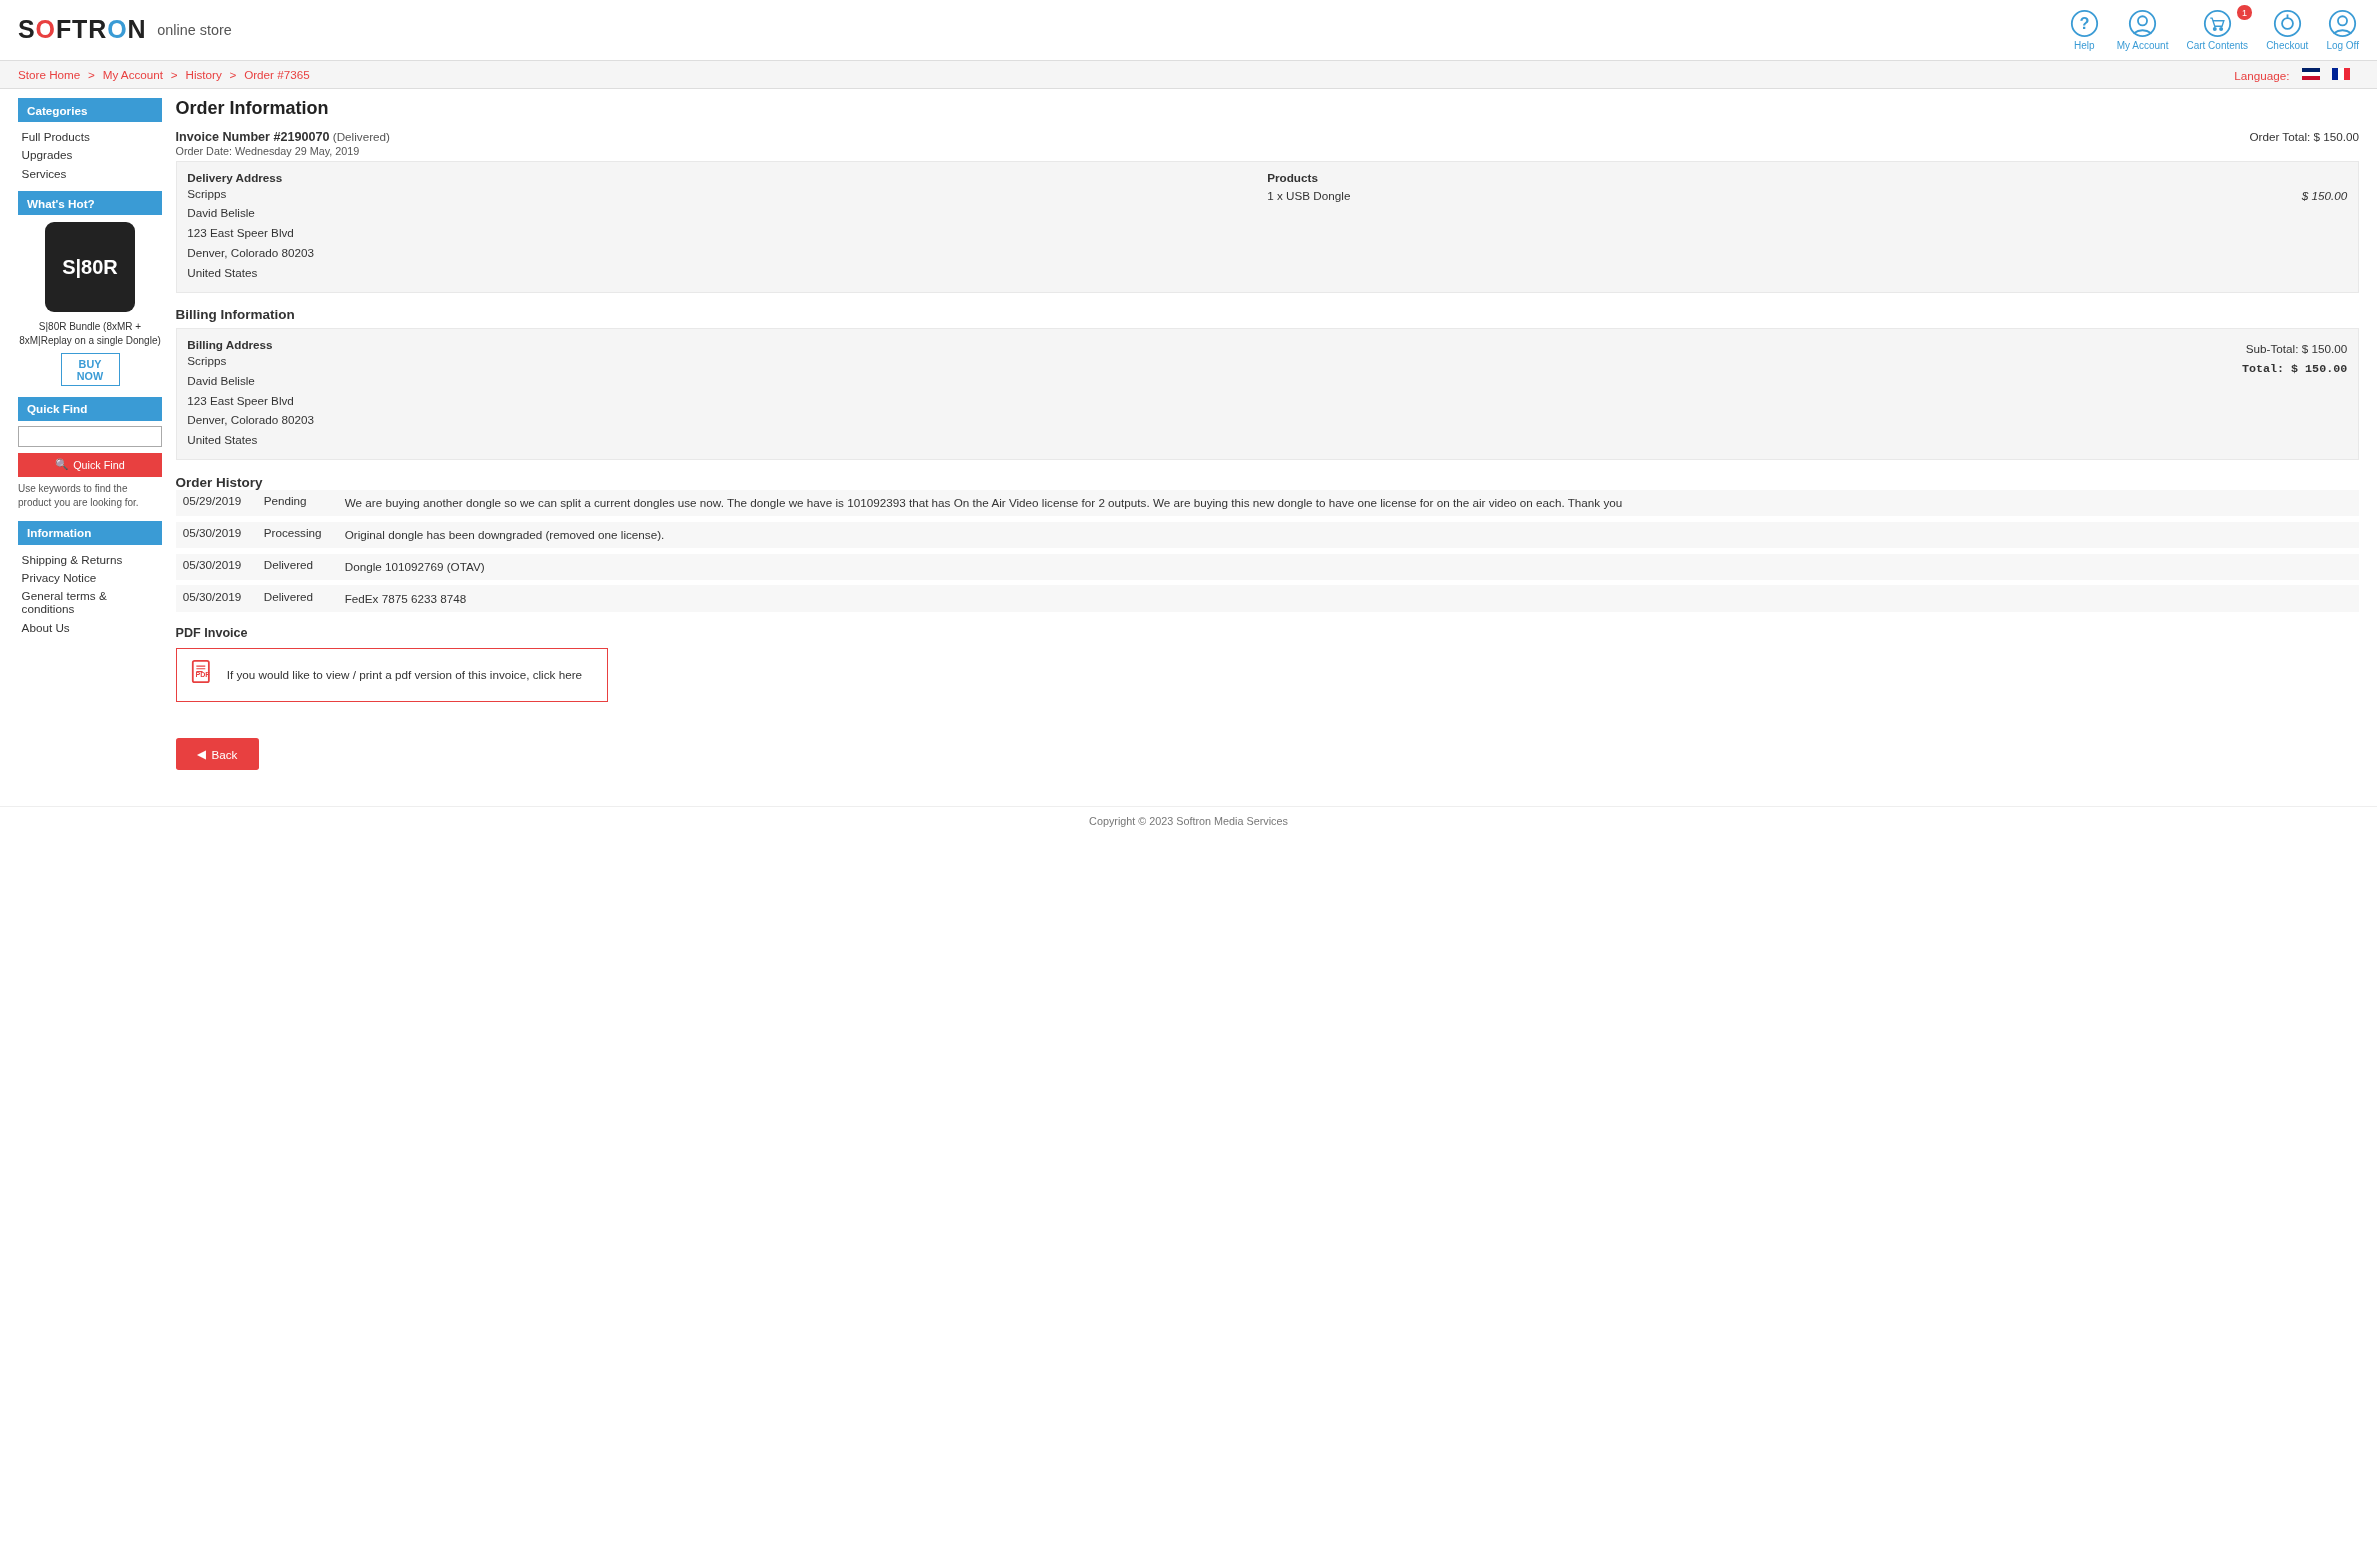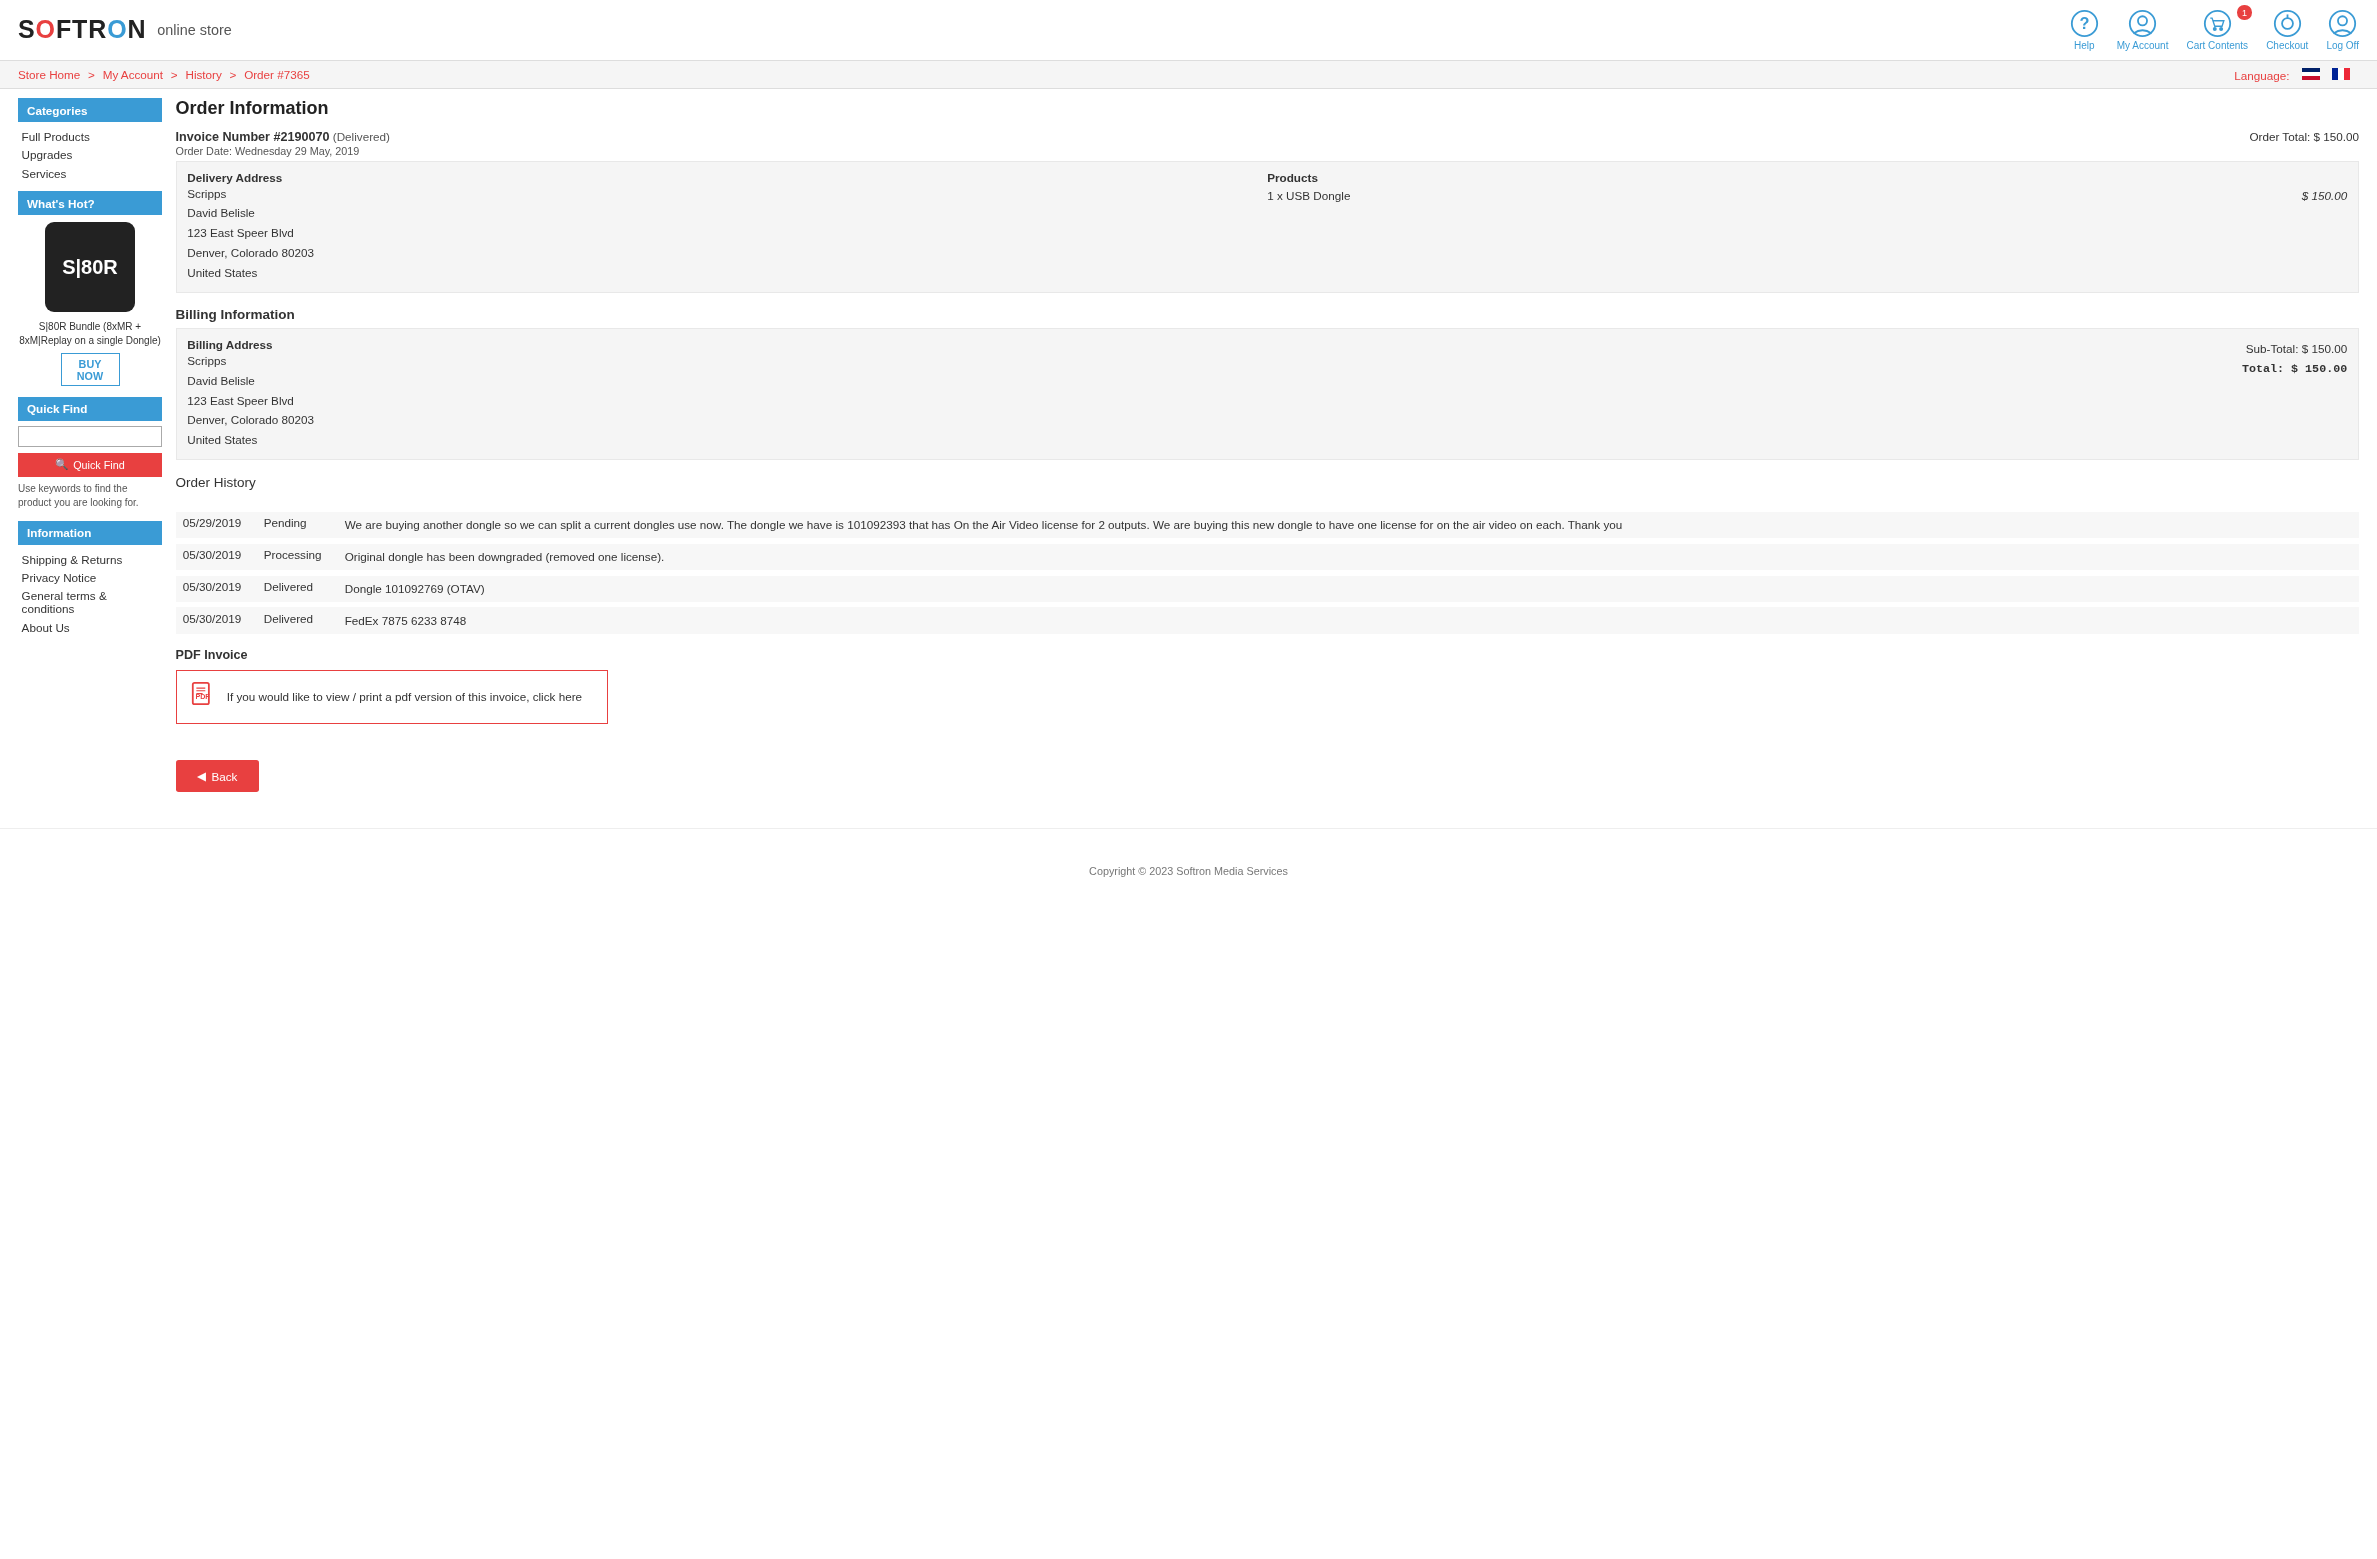--- a/index.html
+++ b/index.html
@@ -58,36 +58,36 @@
     .product-line { font-size: 11.7px; }
     .price-right { text-align: right; font-size: 11.7px; font-style: italic; }
 
     .billing-section { margin-top: 14.4px; }
     .billing-title { font-weight: bold; font-size: 13.5px; margin-bottom: 5.4px; }
     .billing-total { font-weight: bold; font-family: Liberation Mono, monospace; }
     .payment-label { font-weight: bold; font-size: 11.7px; }
     .payment-value { font-size: 11.7px; margin-top: 2.7px; }
 
     .order-history-section { margin-top: 14.4px; }
-    .order-history-title { font-weight: normal; font-size: 13.5px; margin-bottom: 22px; }
+    .order-history-title { font-weight: bold; font-size: 13.5px; margin-bottom: 0; }
     .history-row { display: flex; gap: 9px; font-size: 11.7px; margin-bottom: 5.4px; padding: 4.5px 7.2px; }
     .history-row:nth-child(odd) { background: #f7f7f7; }
     .history-date { white-space: nowrap; min-width: 72px; color: #333; }
     .history-status { min-width: 72px; color: #333; }
     .history-note { color: #333; line-height: 1.5; }
 
     .pdf-section { margin-top: 14.4px; }
     .pdf-title { font-weight: bold; font-size: 12.6px; margin-bottom: 7.2px; }
     .pdf-box { border: 1.8px solid #e84040; padding: 10.8px 14.4px; display: flex; align-items: center; gap: 10.8px; max-width: 432px; cursor: pointer; }
     .pdf-icon { color: #e84040; font-size: 21.6px; flex-shrink: 0; }
     .pdf-text { font-size: 11.7px; color: #333; }
 
     .back-btn { background: #e84040; color: #fff; border: none; padding: 9px 21.6px; font-size: 11.7px; cursor: pointer; margin-top: 18px; display: inline-flex; align-items: center; gap: 5.4px; border-radius: 2.7px; }
 
-    .footer { text-align: center; padding: 36px; font-size: 10.8px; color: #777; border-top: 0.9px solid #eee; margin-top: 18px; }
+    .footer { text-align: center; padding: 8px; font-size: 10.8px; color: #777; border-top: 0.9px solid #eee; margin-top: 18px; }
     .delivery-col { flex: 1; }
     .products-col { flex: 1; }
 
     .order-info-top { display: flex; justify-content: space-between; align-items: flex-start; margin-bottom: 3.6px; }
 
     .gray-section { background: #f5f5f5; border: 0.9px solid #e8e8e8; padding: 9px 10.8px; margin-bottom: 9px; }
     .gray-section-inner { display: flex; justify-content: space-between; }
 
     .subtotal-area { text-align: right; font-size: 11.7px; line-height: 1.8; }
 

